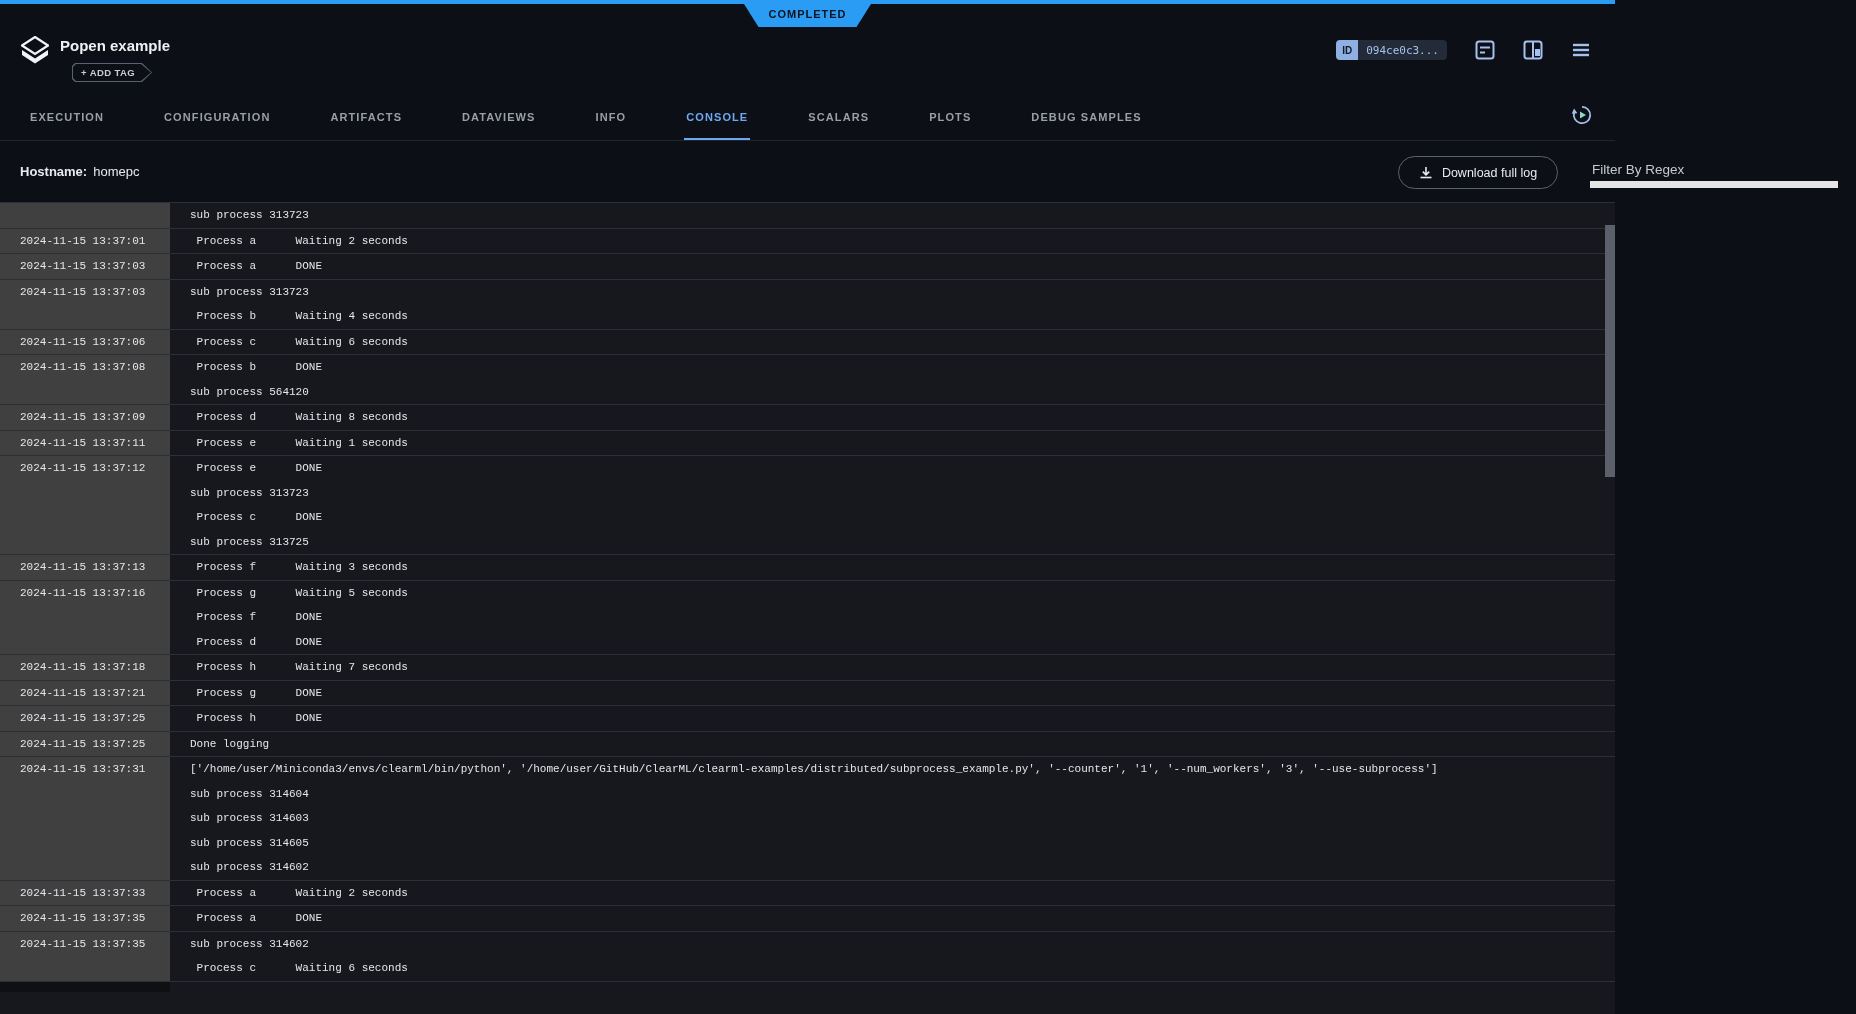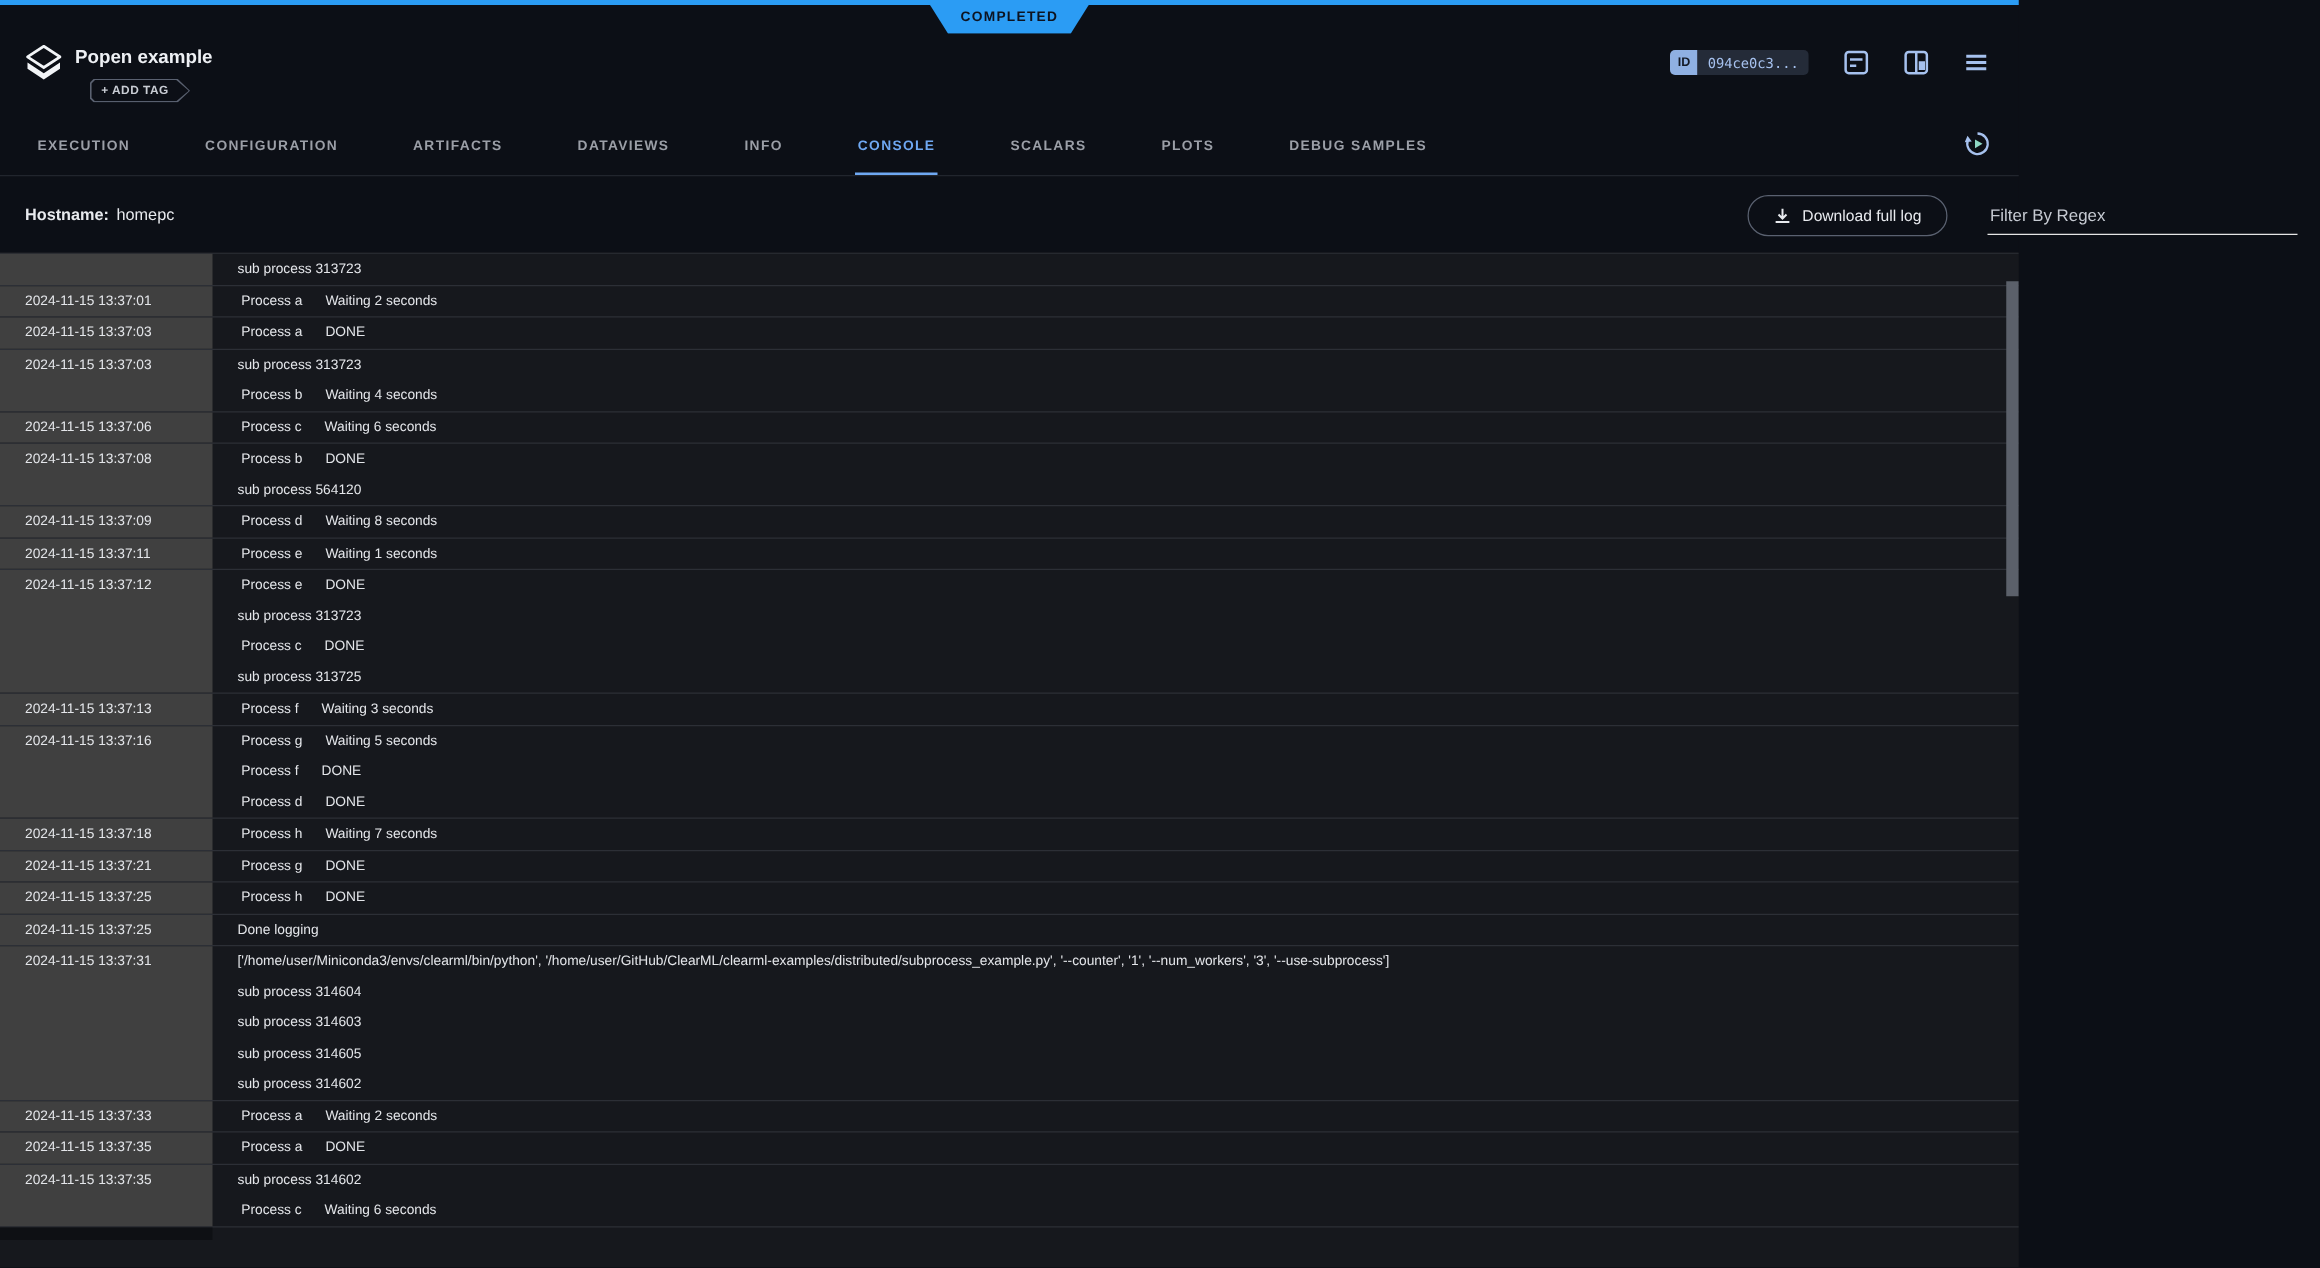--- a/index.html
+++ b/index.html
@@ -38,26 +38,26 @@
   .refresh{position:absolute;right:22px;top:104px;width:22px;height:22px;cursor:pointer;}
 
   
   .subhdr{position:absolute;top:140px;left:0;right:0;height:62px;background:#0c0f16;border-top:1px solid #21252d;}
   .hostname{position:absolute;left:20px;top:23px;font-size:13px;color:#e8eaee;}
   .hostname b{font-weight:bold;margin-right:6px;text-align:center;}
   .dlbtn{position:absolute;left:1398px;top:15px;width:160px;height:33px;border:1px solid #5a6170;border-radius:17px;
     display:flex;align-items:center;justify-content:center;gap:9px;color:#e8eaee;font-size:12.5px;font-weight:500;
     background:transparent;cursor:pointer;box-sizing:border-box;}
   .filter{position:absolute;left:1590px;top:16px;width:248px;height:31px;background:transparent;border:none;
-    border-bottom:1px solid #e5e5e5;color:#e6e9ee;font-size:13.5px;font-family:"Liberation Sans",sans-serif;outline:none;box-sizing:border-box;}
+    border-bottom:7px solid #e5e5e5;color:#e6e9ee;font-size:13.5px;font-family:"Liberation Sans",sans-serif;outline:none;box-sizing:border-box;}
   .filter::placeholder{color:#c6cad2;opacity:1;}
 
   
   .console{position:absolute;top:202px;left:0;right:0;bottom:0;background:#16181d;overflow:hidden;
-    font-family:Liberation Sans, sans-serif;font-size:11px;color:#e4e6ea;}
+    font-family:Liberation Mono, monospace;font-size:11px;color:#e4e6ea;}
   .entry{display:flex;border-top:1px solid #2c2f36;}
   .entry .ts{flex:0 0 170px;background:#404040;padding-left:20px;box-sizing:border-box;line-height:24.5px;white-space:pre;}
   .entry .msgs{flex:1;padding-left:20px;overflow:hidden;}
   .entry .line{line-height:24.5px;white-space:pre;}
   .entry.partial{height:10px;}
   .entry.partial .ts{background:#0e1014;}
   .vthumb{position:absolute;right:0;top:23px;width:10px;height:252px;background:#5b606a;z-index:3;cursor:grab;}
 </style>
 </head>
 <body>

